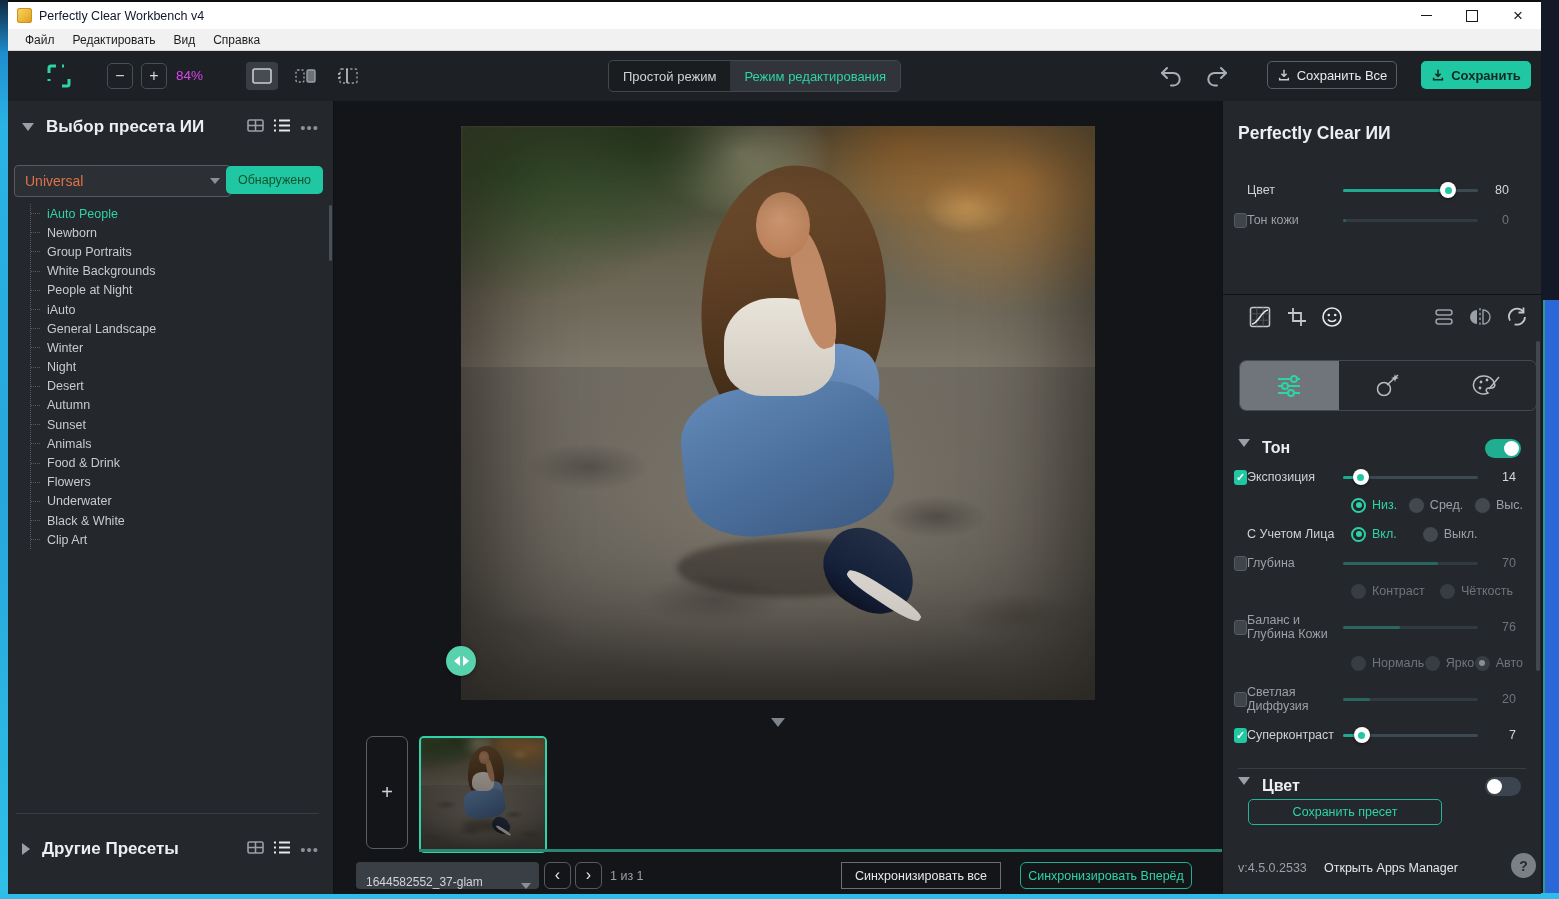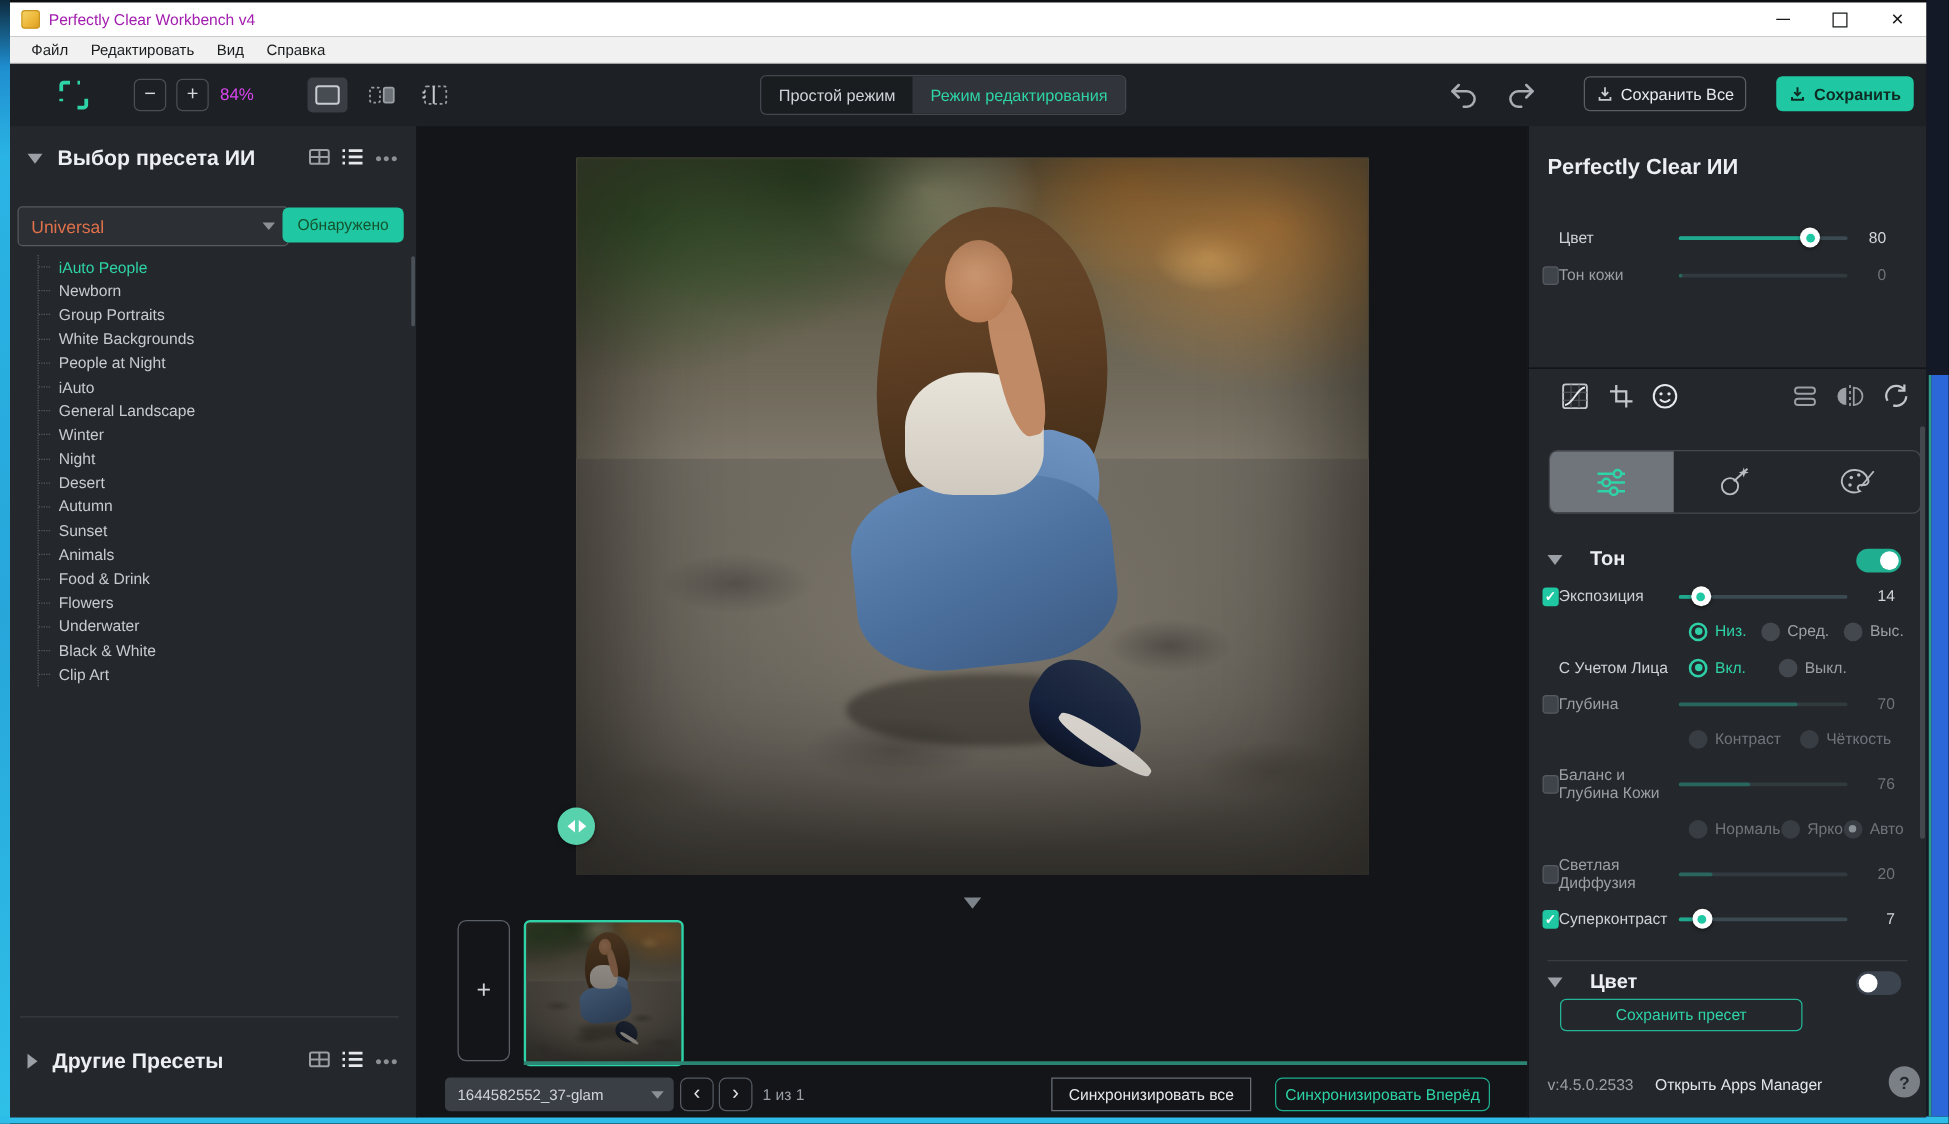--- a/index.html
+++ b/index.html
@@ -17,21 +17,21 @@
   .desk-right .teal{position:absolute;left:2px;width:2px;top:300px;bottom:0;background:#2f9c86;}
 
   
   .app{position:absolute;left:8px;top:2px;width:1533px;height:891px;background:#1d2024;}
 
   
   .titlebar{height:27px;background:#ffffff;display:flex;align-items:center;position:relative;}
   .app-ico{width:15px;height:15px;margin:0 7px 0 9px;border-radius:3px;
     background:linear-gradient(135deg,#f6d76a 0%,#edb83a 55%,#d99a1d 100%);
     box-shadow:inset 0 0 0 1px #c9941f;}
-  .app-title{font-size:12.5px;color:#a21caf;}
+  .app-title{font-size:12.5px;color:#0f172a;}
   .win-controls{position:absolute;right:0;top:0;height:27px;display:flex;}
   .win-btn{width:46px;height:27px;display:flex;align-items:center;justify-content:center;cursor:pointer;}
   .g-min{width:11px;height:1.5px;background:#17181a;}
   .g-max{width:10px;height:10px;border:1.4px solid #17181a;}
   .g-x{font-size:17px;color:#17181a;font-weight:300;line-height:1;}
 
   
   .menubar{height:21px;background:#f1f1f1;display:flex;align-items:center;padding-left:8px;border-bottom:1px solid #d7d7d7;}
   .menu-item{font-size:12px;color:#1b1c1e;padding:0 9px;cursor:default;}
 
@@ -125,21 +125,21 @@
   .collapse-caret{position:absolute;left:437px;top:617px;width:0;height:0;cursor:pointer;
     border-left:7px solid transparent;border-right:7px solid transparent;border-top:9px solid #7d838a;}
 
   .fs-add{position:absolute;left:32px;top:635px;width:42px;height:113px;border:1px solid #5a5f66;border-radius:7px;
     color:#cfd3d8;font-size:20px;display:flex;align-items:center;justify-content:center;background:transparent;cursor:pointer;}
   .fs-thumb{position:absolute;left:85px;top:635px;width:124px;height:113px;border:2px solid #2ed3a7;border-radius:5px;overflow:hidden;cursor:pointer;}
   .fs-line{position:absolute;left:85px;right:0;top:748px;height:3px;background:#2b8573;}
 
   .bottombar{position:absolute;left:0;right:0;top:757px;height:36px;}
   .file-select{position:absolute;left:22px;top:4px;width:165px;height:27px;background:#3a3f45;border-radius:4px;
-    display:flex;align-items:center;padding:0 8px 0 10px;cursor:pointer;}
+    display:flex;align-items:flex-end;padding:0 8px 0 10px;cursor:pointer;}
   .file-select .val{font-size:12px;color:#d2d5d9;flex:1;overflow:hidden;white-space:nowrap;}
   .nav-btn{position:absolute;top:4px;width:27px;height:27px;border:1px solid #565b62;border-radius:6px;
     background:transparent;color:#e3e5e8;font-size:16px;display:flex;align-items:center;justify-content:center;padding-bottom:2px;}
   .counter{position:absolute;left:276px;top:4px;height:27px;display:flex;align-items:center;font-size:12.5px;color:#9ba0a6;}
   .sync-all{position:absolute;left:507px;top:4px;width:160px;height:27px;border:1px solid #6a6f76;border-radius:0;
     background:transparent;color:#e6e8eb;font-size:12.5px;display:flex;align-items:center;justify-content:center;}
   .sync-fwd{position:absolute;left:686px;top:4px;width:172px;height:27px;border:1px solid #1fae90;border-radius:6px;
     background:transparent;color:#2ed3a7;font-size:12.5px;display:flex;align-items:center;justify-content:center;}
 
   
@@ -182,21 +182,21 @@
   .r-row.dis .r-txt{color:#70757c;}
   .r-row.dis .r-opt.dissel .radio{display:flex;align-items:center;justify-content:center;}
   .r-row.dis .r-opt.dissel .radio::after{content:"";width:6px;height:6px;border-radius:50%;background:#8a9097;}
   .rp-divider{position:absolute;left:0;right:0;border-top:1px solid #0f1113;}
   .rp-divider.soft{left:15px;right:15px;border-top:1px solid #3a3e44;}
   .rp-icons{position:absolute;top:203px;left:0;right:0;height:28px;}
   .rp-ic{position:absolute;top:0;width:26px;height:26px;display:flex;align-items:center;justify-content:center;cursor:pointer;}
   .tabs{position:absolute;left:16px;top:259px;width:296px;height:49px;border:1px solid #46494f;border-radius:7px;display:flex;overflow:hidden;}
   .tab{flex:1;display:flex;align-items:center;justify-content:center;cursor:pointer;}
   .tab.active{background:#70757b;}
-  .sec-head{position:absolute;left:15px;right:10px;display:flex;align-items:center;gap:10px;}
+  .sec-head{position:absolute;left:15px;right:10px;display:flex;}
   .sec-title{font-size:16px;font-weight:bold;color:#eceef1;margin-left:12px;}
   .toggle{position:absolute;right:10px;width:36px;height:19px;border-radius:10px;background:#3c4450;cursor:pointer;}
   .toggle .knob{position:absolute;top:2px;left:2px;width:15px;height:15px;border-radius:50%;background:#fff;}
   .toggle.on{background:#1fae90;}
   .toggle.on .knob{left:auto;right:2px;}
   .btn-save-preset{position:absolute;left:25px;top:698px;width:194px;height:26px;border:1px solid #24b598;border-radius:5px;
     background:transparent;color:#2ed3a7;font-size:12.5px;display:flex;align-items:center;justify-content:center;}
   .rp-version{position:absolute;left:15px;top:760px;font-size:12.5px;color:#9ba0a6;}
   .rp-apps{position:absolute;left:101px;top:760px;font-size:12.5px;color:#e4e6e9;cursor:pointer;}
   .rp-help{position:absolute;left:288px;top:752px;width:25px;height:25px;border-radius:50%;background:#7b8087;

